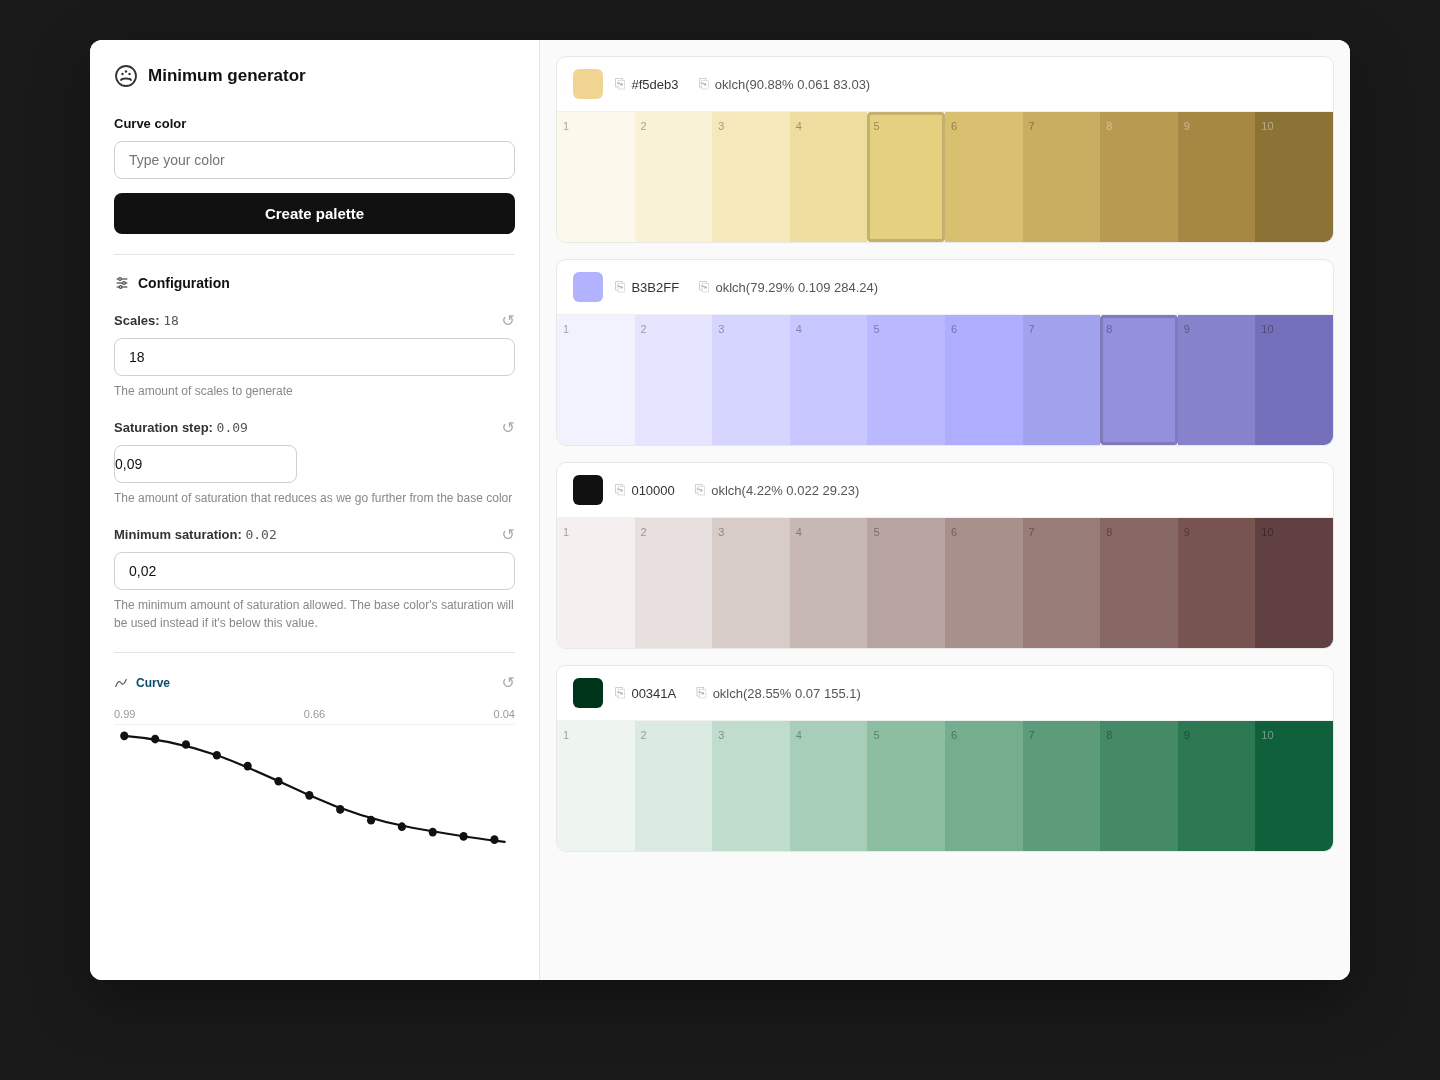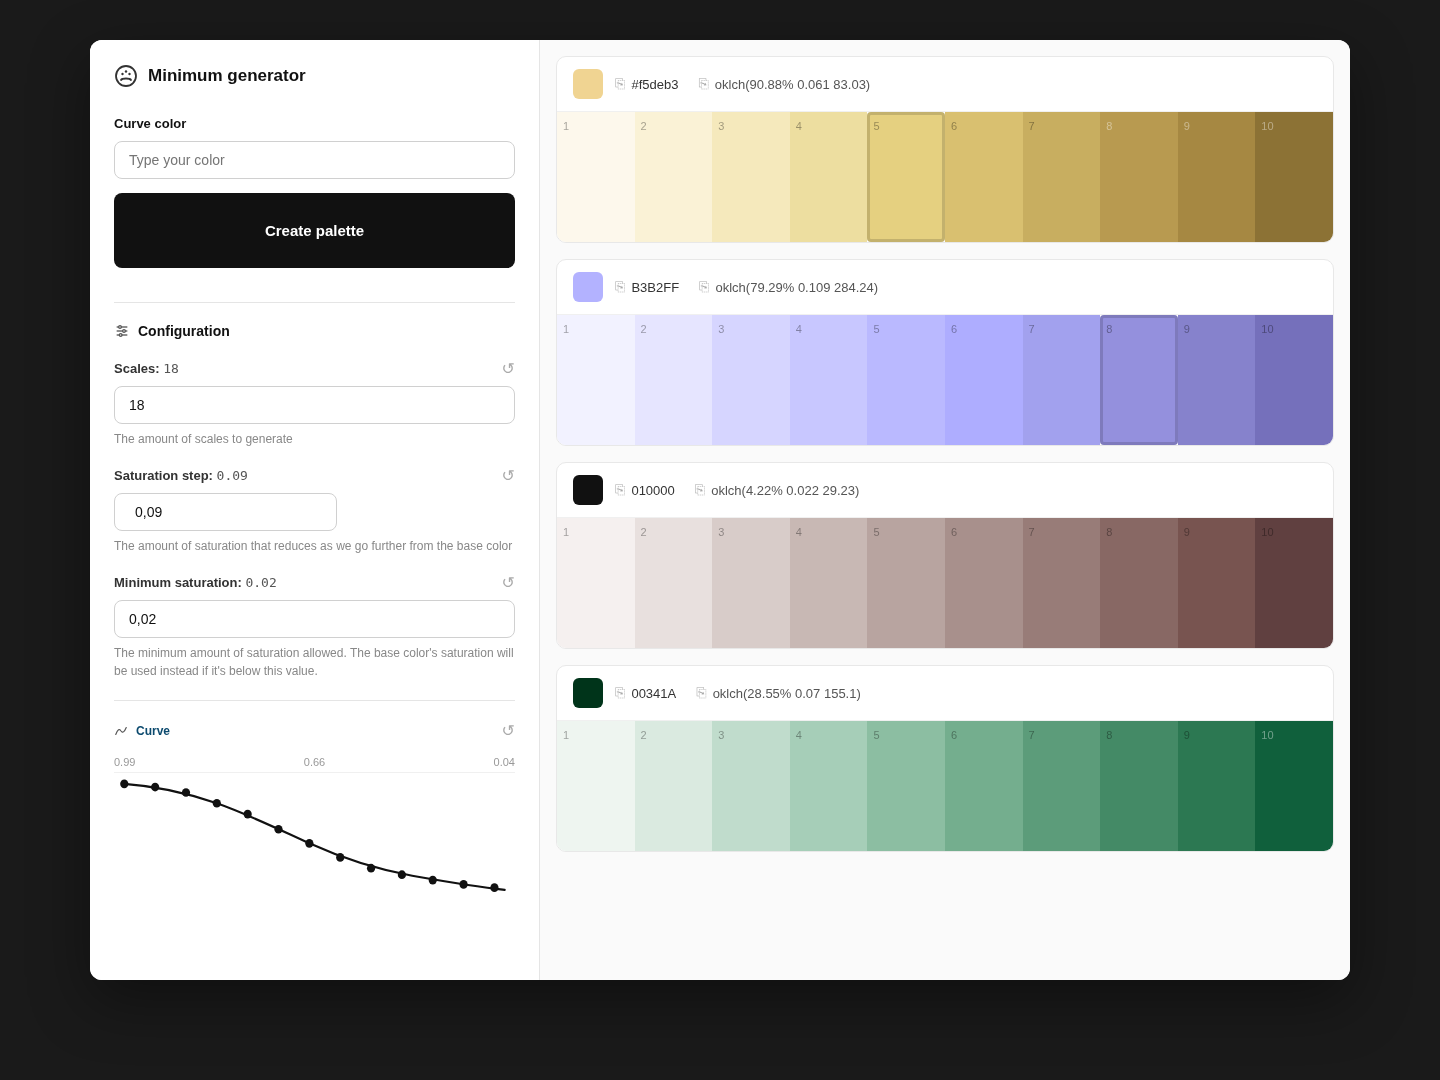--- a/index.html
+++ b/index.html
@@ -61,25 +61,24 @@
       color: #999;
       outline: none;
       margin-bottom: 14px;
     }
     .create-btn {
       width: 100%;
       background: #111;
       color: #fff;
       border: none;
       border-radius: 8px;
-      padding: 29px;
+      padding: 12px;
       font-size: 15px;
       font-weight: 600;
       cursor: pointer;
-      margin-bottom: 14px;
     }
     .hint-text {
       font-size: 12px;
       color: #888;
       line-height: 1.6;
       margin-bottom: 28px;
     }
     .divider { border: none; border-top: 1px solid #e5e5e5; margin: 20px 0; }
     .config-header {
       display: flex;
@@ -153,21 +152,21 @@
       top: 50%;
       transform: translateY(-50%);
       pointer-events: none;
       color: #666;
       font-size: 12px;
     }
     .small-input {
       flex: 0 0 100px;
       border: 1px solid #d0d0d0;
       border-radius: 8px;
-      padding: 10px 20px;
+      padding: 10px 0;
       font-size: 14px;
       color: #111;
       outline: none;
     }
     .curve-header {
       display: flex;
       align-items: center;
       justify-content: space-between;
       margin-bottom: 16px;
     }

